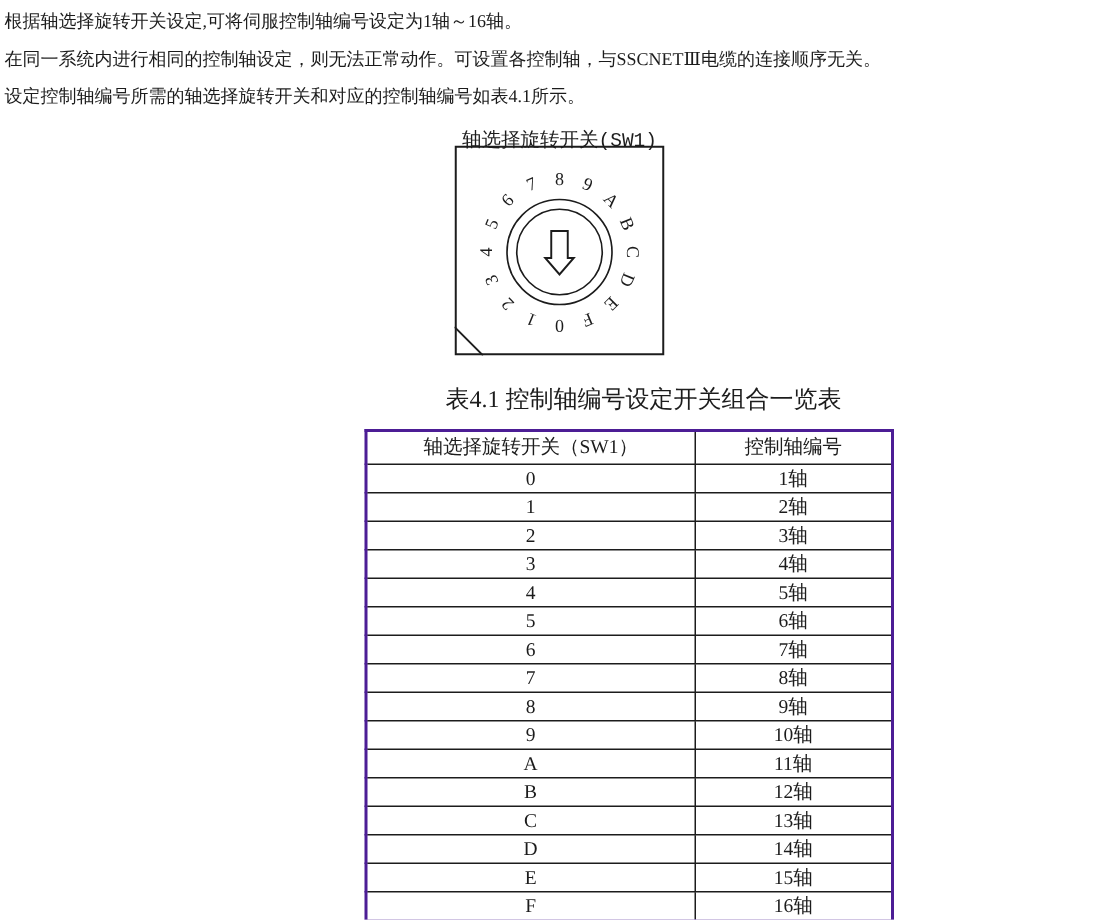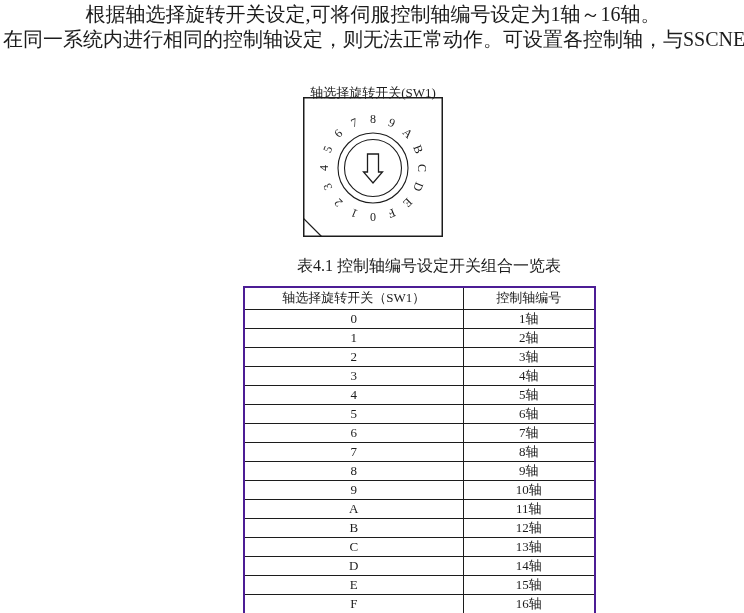--- a/index.html
+++ b/index.html
@@ -9,32 +9,32 @@
     background: #ffffff;
     color: #1c1c1c;
     font-family: "Liberation Serif", "DejaVu Serif", serif;
     overflow: hidden;
   }
   .para {
     position: absolute;
     left: 3px;
     top: 2px;
     width: 740px;
-    font-size: 20px;
+    font-size: 12px;
     line-height: 25px;
     white-space: nowrap;
-    text-align: center;
   }
   .dial-label {
     position: absolute;
     left: 373px;
     top: 84px;
     transform: translateX(-50%);
     font-size: 13px;
     white-space: nowrap;
+    font-family: Liberation Mono, monospace;
   }
   .dial-box {
     position: absolute;
     left: 303px;
     top: 97px;
     width: 140px;
     height: 140px;
   }
   .dial-box svg { display: block; }
   .dial-box text {
@@ -72,20 +72,21 @@
   table.axis-table col.c2 { width: 132px; }
   table.axis-table thead tr { height: 22px; }
   table.axis-table tbody tr { height: 18.5px; }
 </style>
 </head>
 <body>
 
 <div class="para">
   <div>根据轴选择旋转开关设定,可将伺服控制轴编号设定为1轴～16轴。</div>
   <div>在同一系统内进行相同的控制轴设定，则无法正常动作。可设置各控制轴，与SSCNETⅢ电缆的连接顺序无关。</div>
+  <div>设定控制轴编号所需的轴选择旋转开关和对应的控制轴编号如表4.1所示。</div>
 </div>
 
 <div class="dial-label">轴选择旋转开关(SW1)</div>
 
 <div class="dial-box">
   <svg width="140" height="140" viewBox="0 0 140 140">
 
     <rect x="0.75" y="0.75" width="138.5" height="138.5" fill="none" stroke="#1c1c1c" stroke-width="1.5"></rect>
 
     <line x1="0" y1="121" x2="19" y2="140" stroke="#1c1c1c" stroke-width="1.2"></line>

